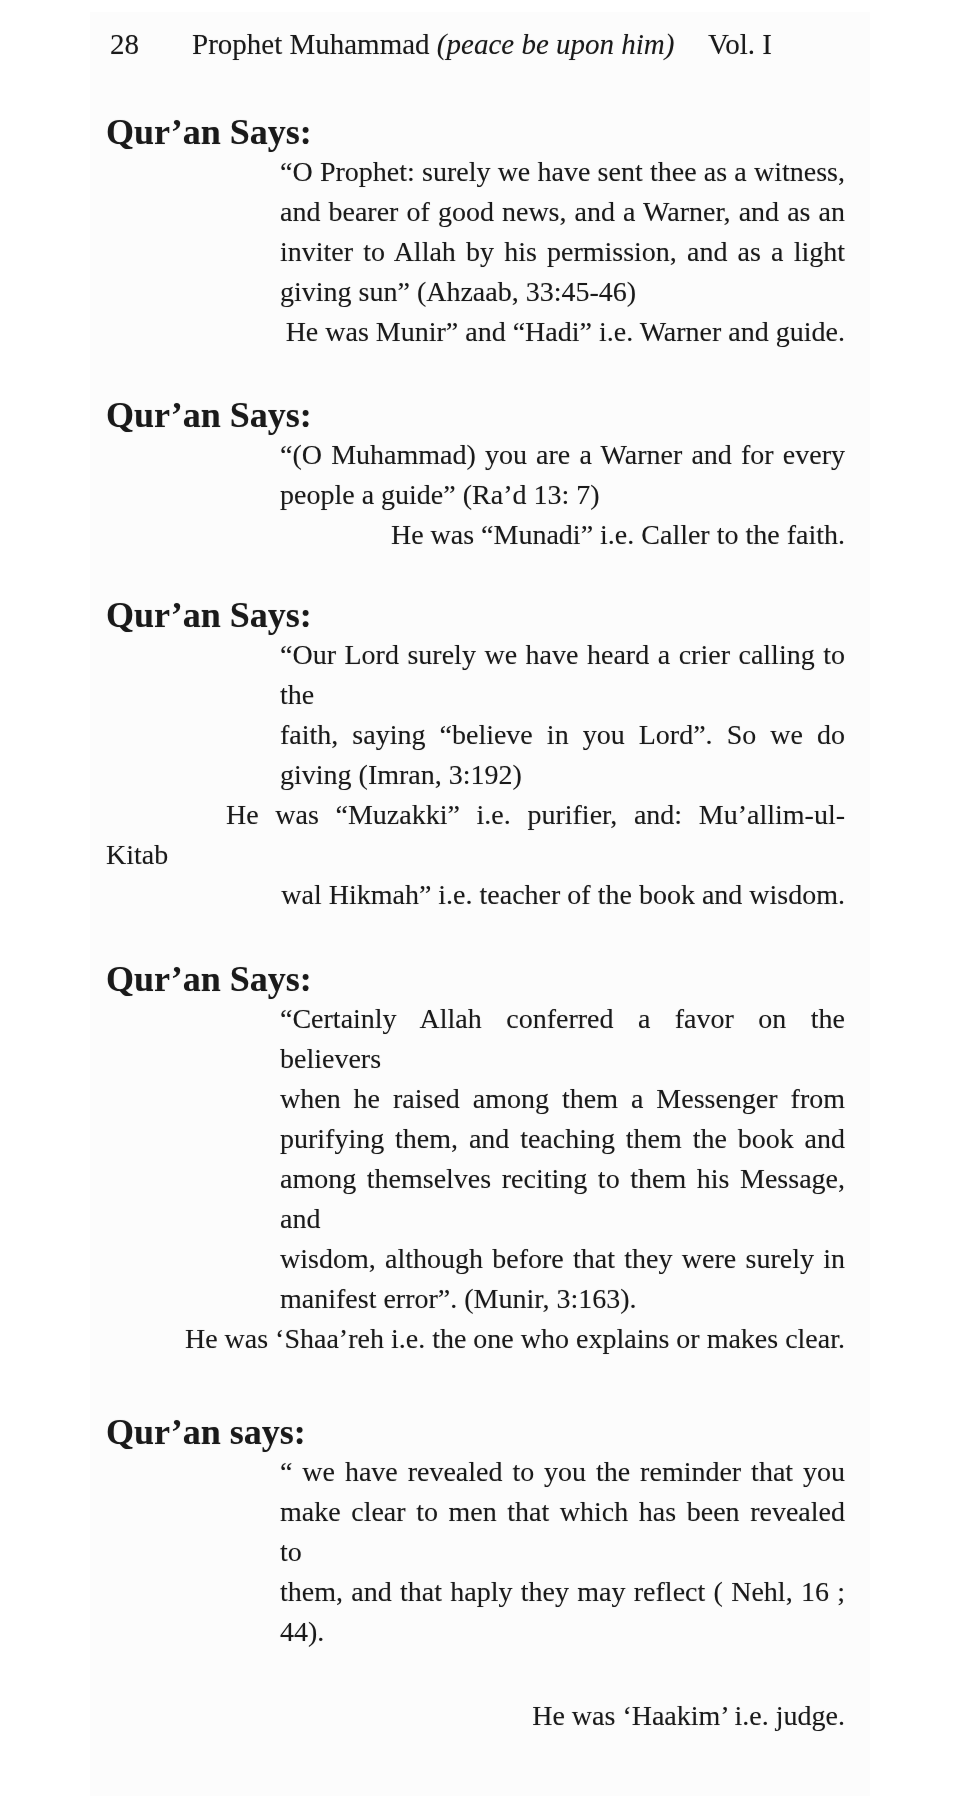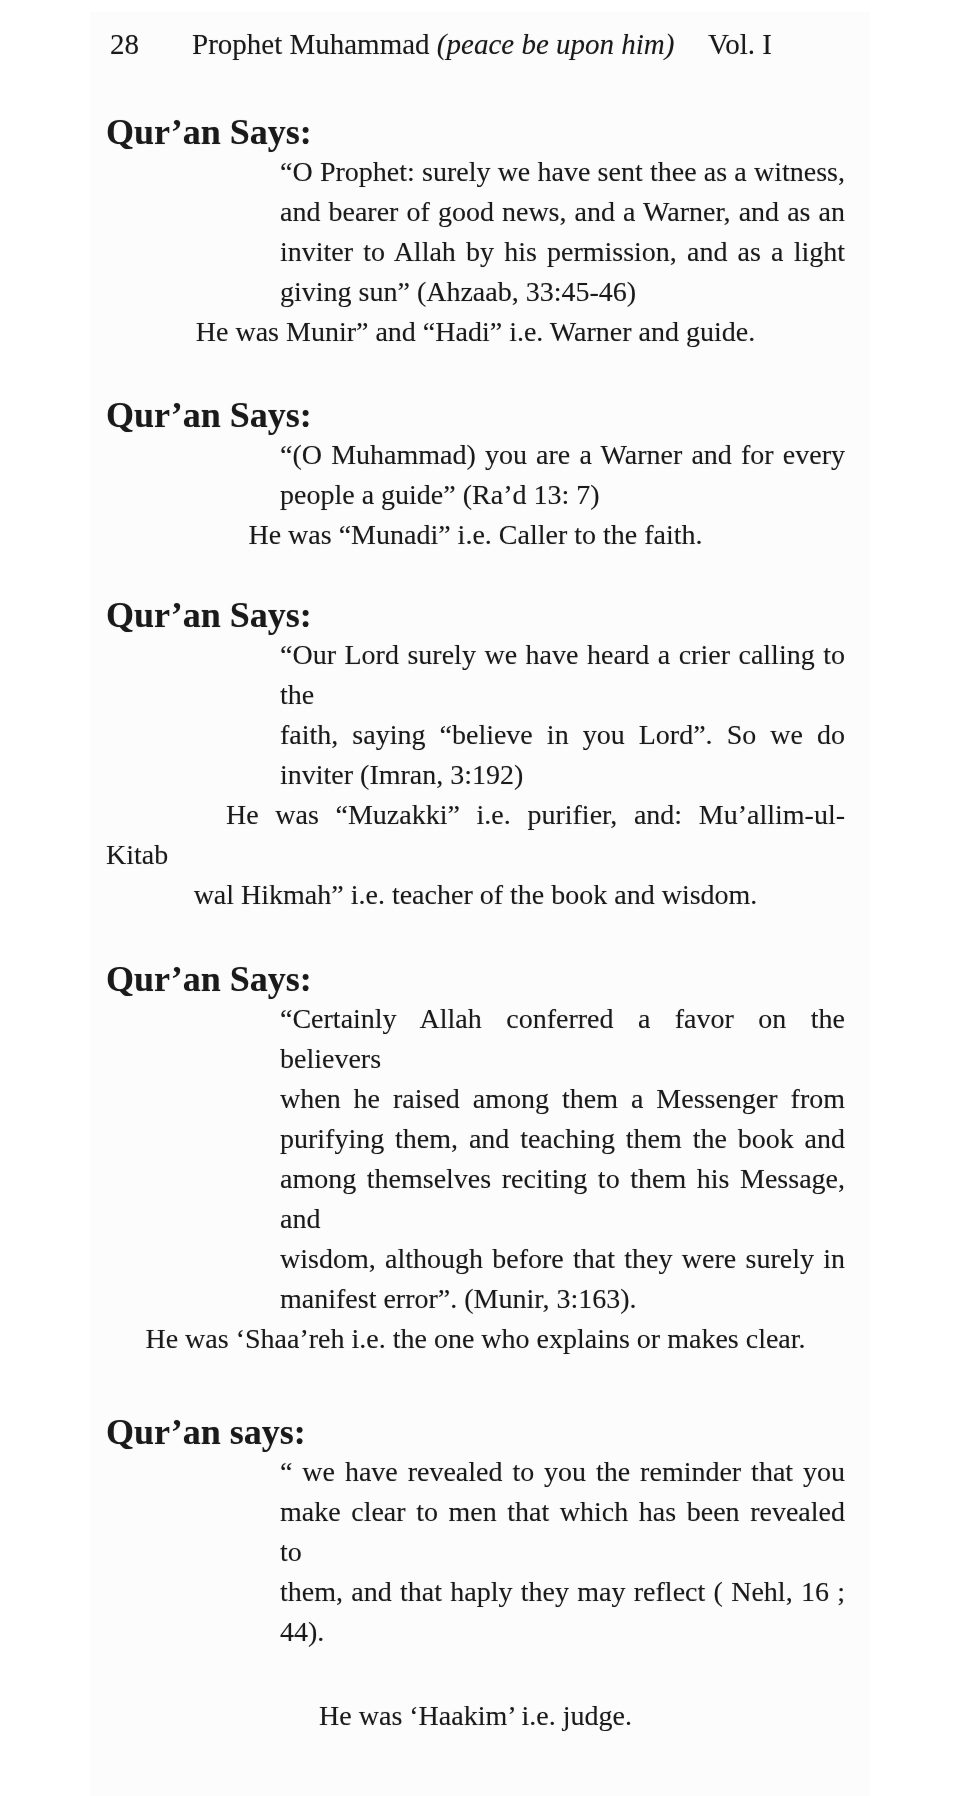--- a/index.html
+++ b/index.html
@@ -61,21 +61,21 @@
     margin-left: 16px;
     margin-right: 25px;
   }
   .body-par .jline {
     text-align: justify;
     text-align-last: justify;
   }
   .body-par .indent-first {
     text-indent: 120px;
   }
-  .body-par .plain { text-align: center; }
+  .body-par .plain { text-align: right; }
   .spaced { margin-top: 44px; }
 </style>
 </head>
 <body>
 
 <div class="page">
 
   <div class="page-header">
     <span class="num">28</span>
     <span class="title"><span>Prophet Muhammad </span><span class="ital">(peace be upon him)</span></span>
@@ -104,21 +104,21 @@
     <div class="body-par">
       <div class="plain">He was “Munadi” i.e. Caller to the faith.</div>
     </div>
   </div>
 
   <div>
     <div class="section-heading mt-s3">Qur’an Says:</div>
     <div class="quote-block">
       <div class="qline">“Our Lord surely we have heard a crier calling to the</div>
       <div class="qline">faith, saying “believe in you Lord”. So we do</div>
-      <div class="qline">inviter (Imran, 3:192)</div>
+      <div class="qline">giving (Imran, 3:192)</div>
     </div>
     <div class="body-par">
       <div class="jline indent-first">He was “Muzakki” i.e. purifier, and: Mu’allim-ul-Kitab</div>
       <div class="plain">wal Hikmah” i.e. teacher of the book and wisdom.</div>
     </div>
   </div>
 
   <div>
     <div class="section-heading mt-s4">Qur’an Says:</div>
     <div class="quote-block">

